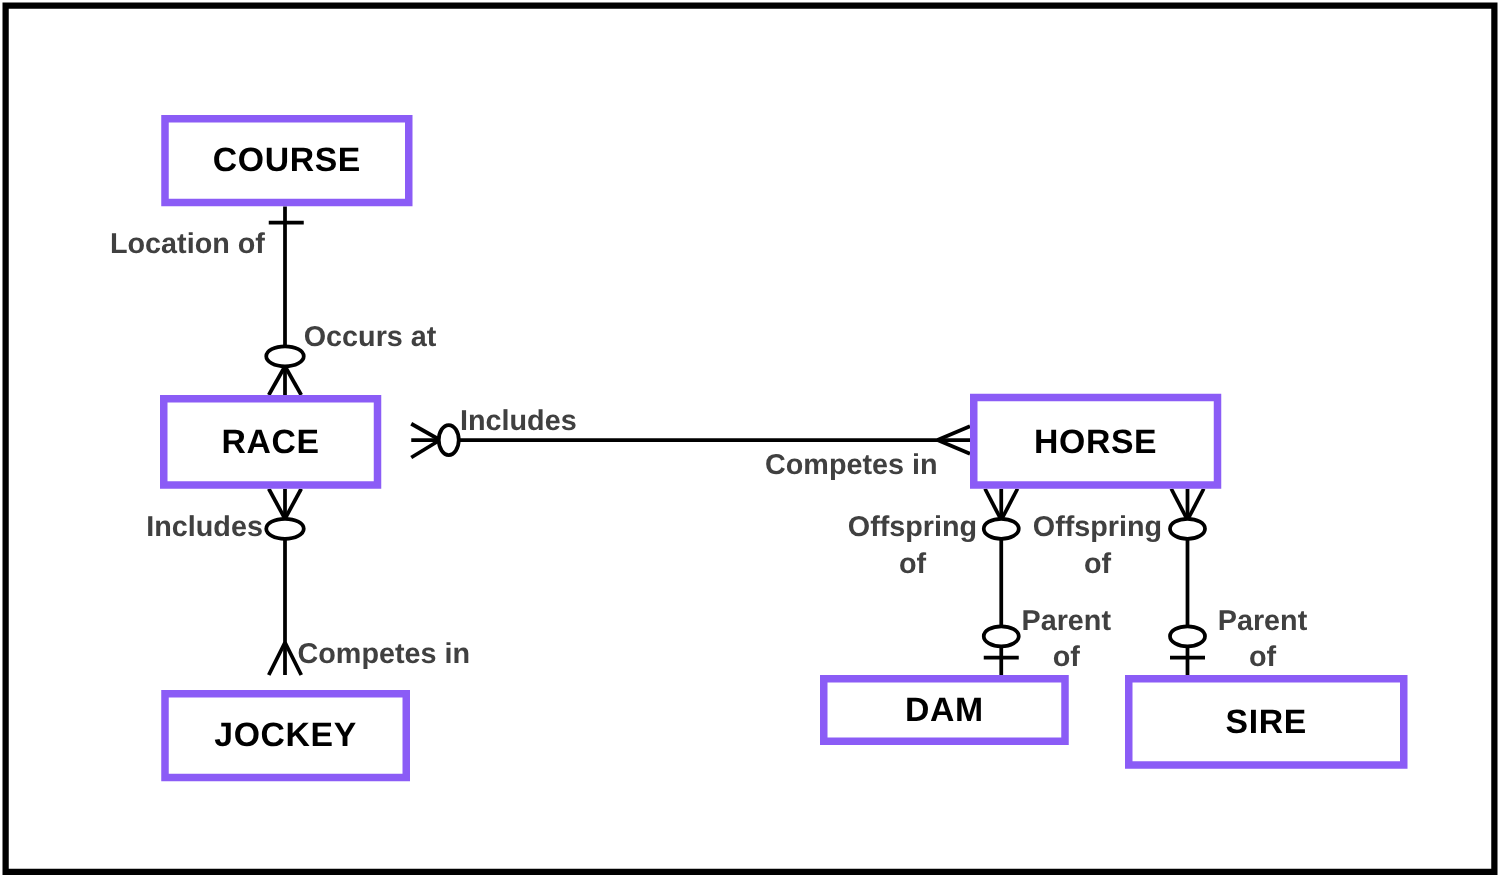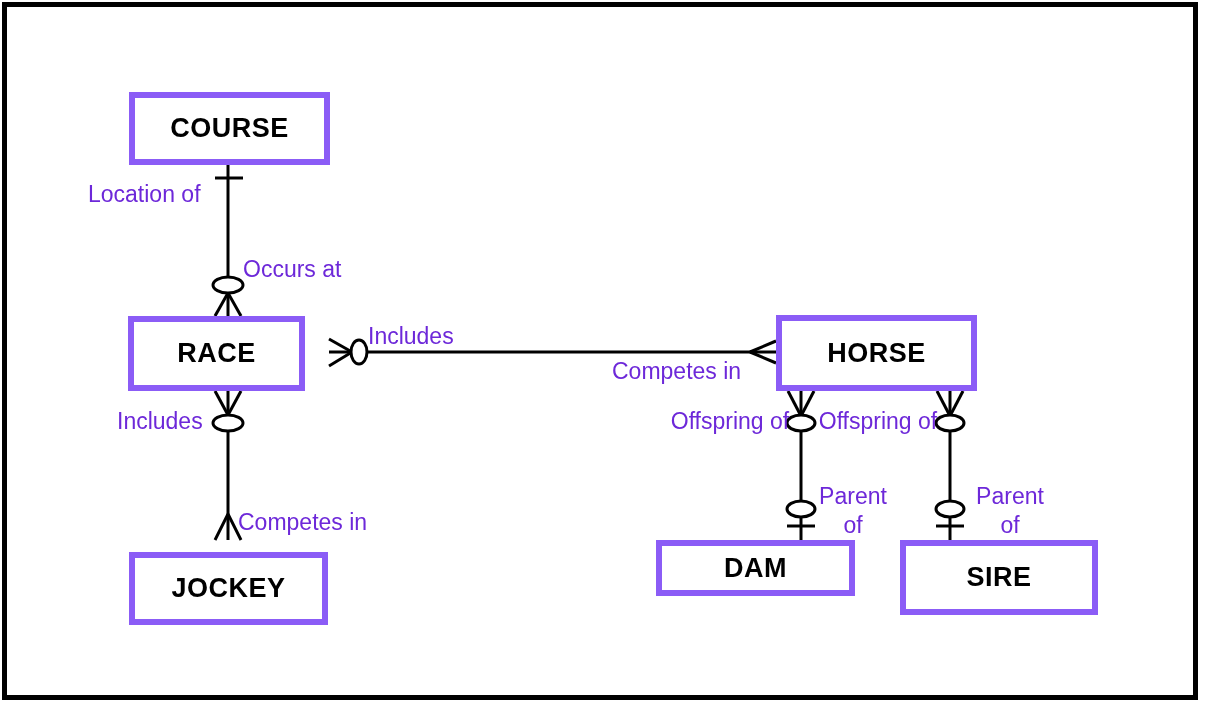--- a/index.html
+++ b/index.html
@@ -38,22 +38,22 @@
     align-items: center;
     justify-content: center;
     font-size: 27px;
     font-weight: bold;
     color: #000000;
     letter-spacing: 0.5px;
   }
   .rel-label {
     position: absolute;
     font-size: 23px;
-    font-weight: normal;
-    color: #6d28d9;
+    font-weight: bold;
+    color: #404040;
     line-height: 29px;
     white-space: nowrap;
   }
   .rel-label.wrap {
     white-space: normal;
     text-align: center;
   }
 </style>
 </head>
 <body>
@@ -122,21 +122,21 @@
   </div>
 
   <div class="entity" style="left:776px; top:315px; width:201px; height:76px;">
     <span>HORSE</span>
   </div>
 
   <div class="entity" style="left:656px; top:540px; width:199px; height:56px;text-align:right;">
     <span>DAM</span>
   </div>
 
-  <div class="entity" style="left:900px; top:540px; width:198px; height:75px;">
+  <div class="entity" style="left:900px; top:540px; width:226px; height:75px;">
     <span>SIRE</span>
   </div>
 
   <div class="rel-label" style="left:88px; top:180px;">Location of</div>
 
   <div class="rel-label" style="left:243px; top:255px;">Occurs at</div>
 
   <div class="rel-label" style="left:117px; top:407px;">Includes</div>
 
   <div class="rel-label" style="left:368px; top:322px;">Includes</div>

